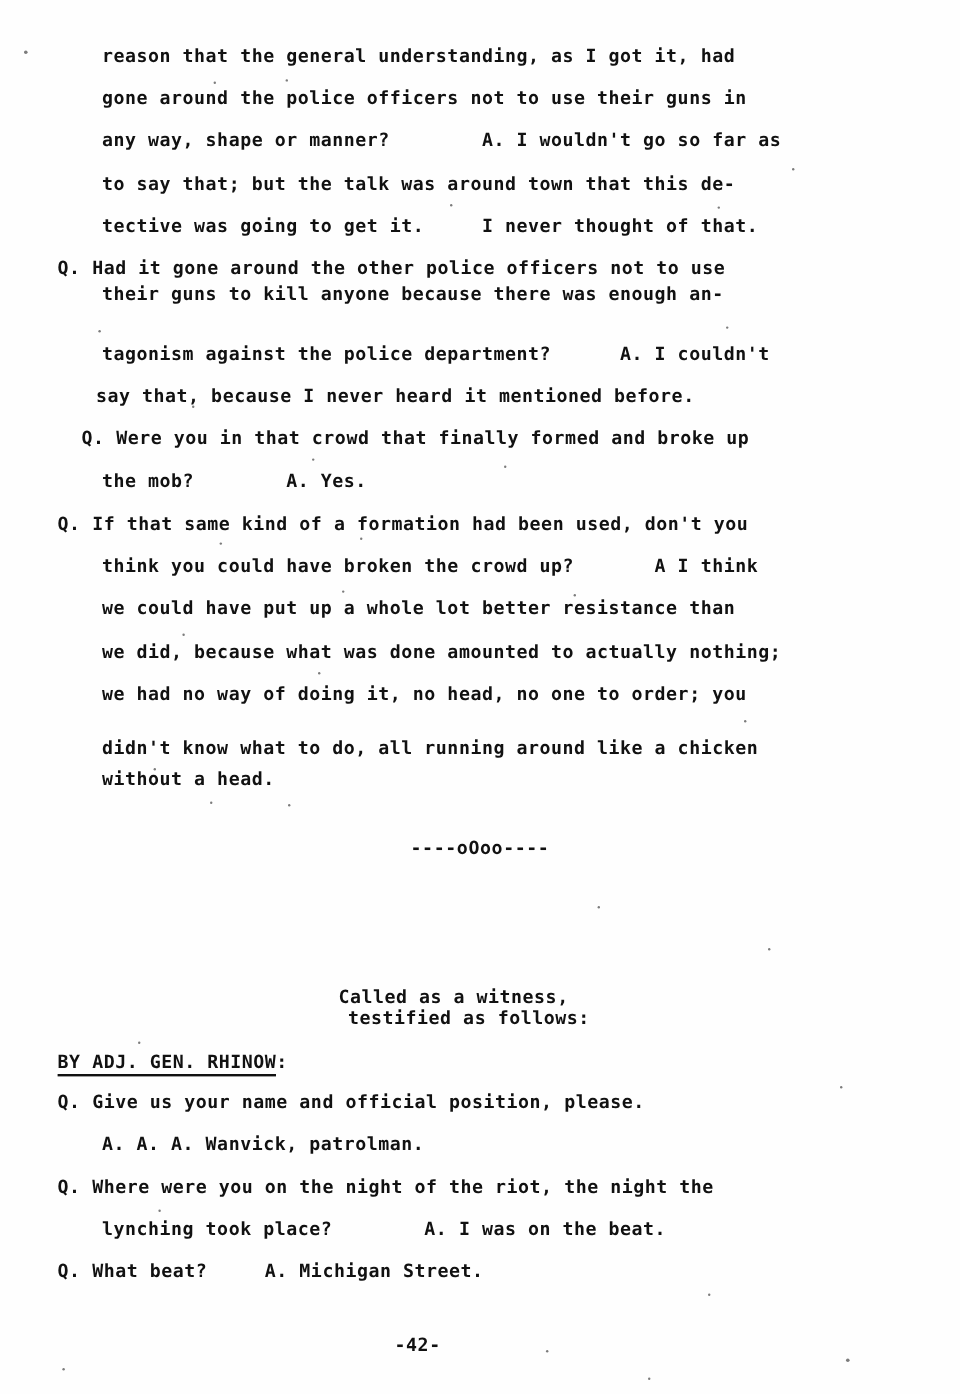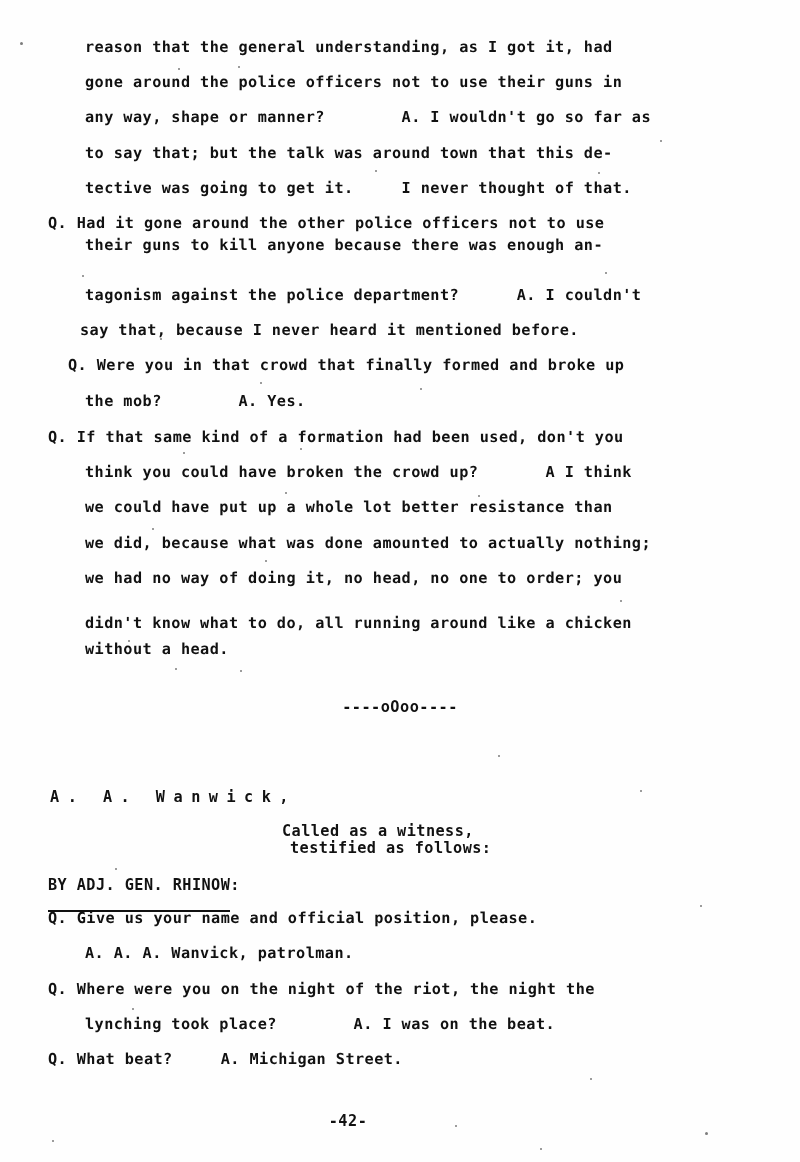--- a/index.html
+++ b/index.html
@@ -88,21 +88,21 @@
     position: absolute;
     left: 48px;
     white-space: pre;
     font-size: 15.2px;
     font-weight: 700;
     letter-spacing: 0.45px;
     color: #111111;
   }
   .examiner .underlined {
     border-bottom: 2px solid #111111;
-    padding-bottom: 16px;
+    padding-bottom: 1px;
     text-align: center;
   }
 
   .page-number {
     position: absolute;
     left: 0;
     width: 800px;
     text-align: center;
     transform: translateX(-52px);
     white-space: pre;
@@ -138,21 +138,20 @@
     <div class="line cont" style="top:500px;">we could have put up a whole lot better resistance than</div>
     <div class="line cont" style="top:536px;">we did, because what was done amounted to actually nothing;</div>
     <div class="line cont" style="top:571px;">we had no way of doing it, no head, no one to order; you</div>
     <div class="line cont" style="top:616px;">didn't know what to do, all running around like a chicken</div>
     <div class="line cont" style="top:642px;">without a head.</div>
 
   </div>
 
   <div class="divider" style="top:698px;">----oOoo----</div>
 
-  <div class="witness-name" style="top:788px;">A. A. Wanwick,</div>
 
   <div class="called-block" style="top:823px;"><span>Called as a witness,</span><span class="cb2">testified as follows:</span></div>
 
   <div class="examiner" style="top:876px;"><span class="underlined">BY ADJ. GEN. RHINOW</span><span>:</span></div>
 
   <div class="body-text">
     <div class="line ql" style="top:911px;"><span>Q.</span><span> </span><span>Give us your name and official position, please.</span></div>
     <div class="line cont" style="top:946px;">A. A. A. Wanvick, patrolman.</div>
 
     <div class="line ql" style="top:982px;"><span>Q.</span><span> </span><span>Where were you on the night of the riot, the night the</span></div>

